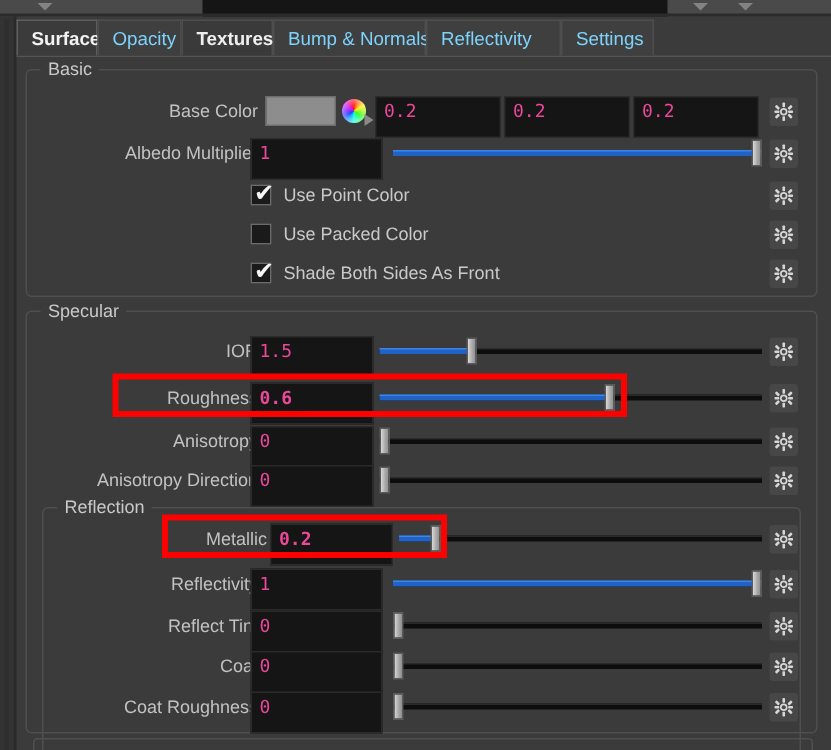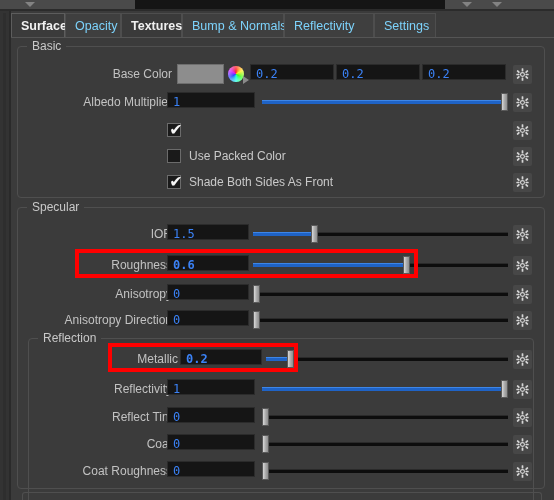--- a/index.html
+++ b/index.html
@@ -34,23 +34,23 @@
        box-sizing:border-box;white-space:nowrap;cursor:default;}
   .tab.sel{color:#f2f2f2;font-weight:bold;background:#3b3b3b;border-color:#5d5d5d;}
   .tab.semi{color:#efefef;font-weight:bold;background:#3a3a3a;}
 
   
   .group{position:absolute;border:1px solid #4f4f4f;border-radius:4px;box-sizing:border-box;}
   .group>.glabel{position:absolute;left:9px;top:-8px;height:14px;line-height:14px;
        padding:0 5px;background:#3b3b3b;color:#c9c9c9;font-size:12px;white-space:nowrap;}
   .lbl{position:absolute;right:0;top:0;height:20px;line-height:20px;
        font-size:12px;color:#c2c2c2;text-align:right;white-space:nowrap;}
-  .fld{position:absolute;top:0;height:16px;line-height:19px;
+  .fld{position:absolute;top:0;height:28px;line-height:19px;
        background:#151515;border:1px solid #2b2b2b;box-sizing:border-box;
-       color:#3b82f6;font-family:"DejaVu Sans Mono", monospace;font-size:12px;
+       color:#ec4899;font-family:"DejaVu Sans Mono", monospace;font-size:12px;
        padding-left:5px;white-space:nowrap;overflow:hidden;}
   .fld.b{font-weight:bold;}
 
   
   .sld{position:absolute;top:0;height:20px;}
   .sld .trk{position:absolute;left:0;top:8px;height:4px;width:100%;
        background:#0d0d0d;border-top:1px solid #2a2a2a;box-sizing:border-box;}
   .sld .fil{position:absolute;left:0;top:8px;height:4px;background:#1f63c6;border-top:1px solid #3d86e8;box-sizing:border-box;}
   .sld .hnd{position:absolute;top:1px;width:7px;height:18px;
        background:linear-gradient(90deg,#d8d8d8,#a9a9a9 55%,#8e8e8e);
@@ -173,20 +173,21 @@
             <rect x="18.2" y="3.6" width="3.2" height="6" rx="1" transform="rotate(45 19.8 6.6)"></rect>
             <rect x="2.6" y="14.4" width="3.2" height="6" rx="1" transform="rotate(45 4.2 17.4)"></rect>
           </g>
           <circle cx="12" cy="12" r="2.5" fill="#474747"></circle>
         </svg>
       </div>
       <div class="cbrow" style="left: 167px; top: 120px; width: 300px;">
         <div class="cb">
           <span class="cbmark">✔</span>
         </div>
+        <div class="cbtext">Use Point Color</div>
       </div>
       <div class="gear" style="left: 513px; top: 121px;">
         <svg width="13" height="13" viewBox="0 0 24 24">
           <g fill="#d6d6d6">
             <circle cx="12" cy="12" r="4.6"></circle>
             <rect x="10.4" y="0.6" width="3.2" height="6" rx="1"></rect>
             <rect x="10.4" y="17.4" width="3.2" height="6" rx="1"></rect>
             <rect x="0.6" y="10.4" width="6" height="3.2" rx="1"></rect>
             <rect x="17.4" y="10.4" width="6" height="3.2" rx="1"></rect>
             <rect x="2.6" y="3.6" width="3.2" height="6" rx="1" transform="rotate(-45 4.2 6.6)"></rect>

